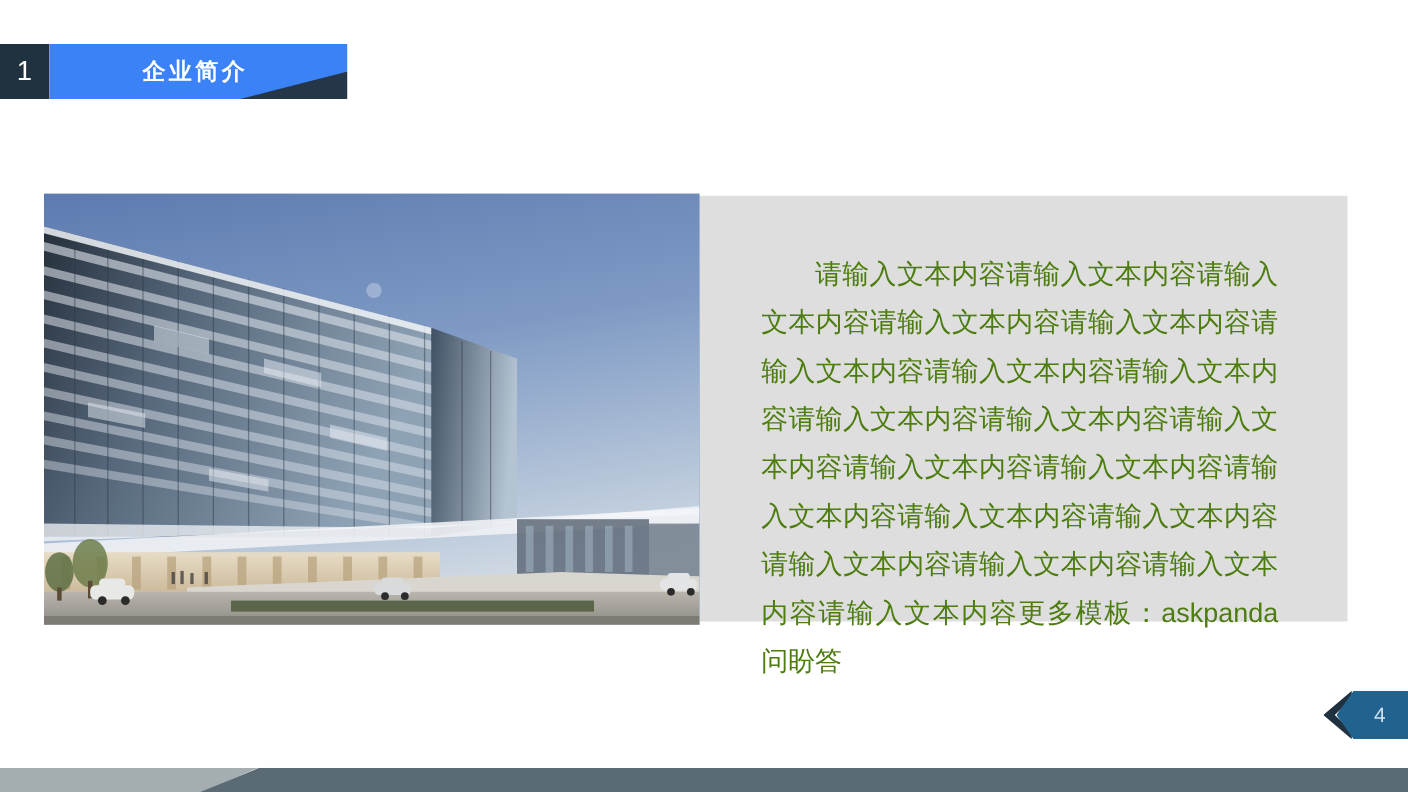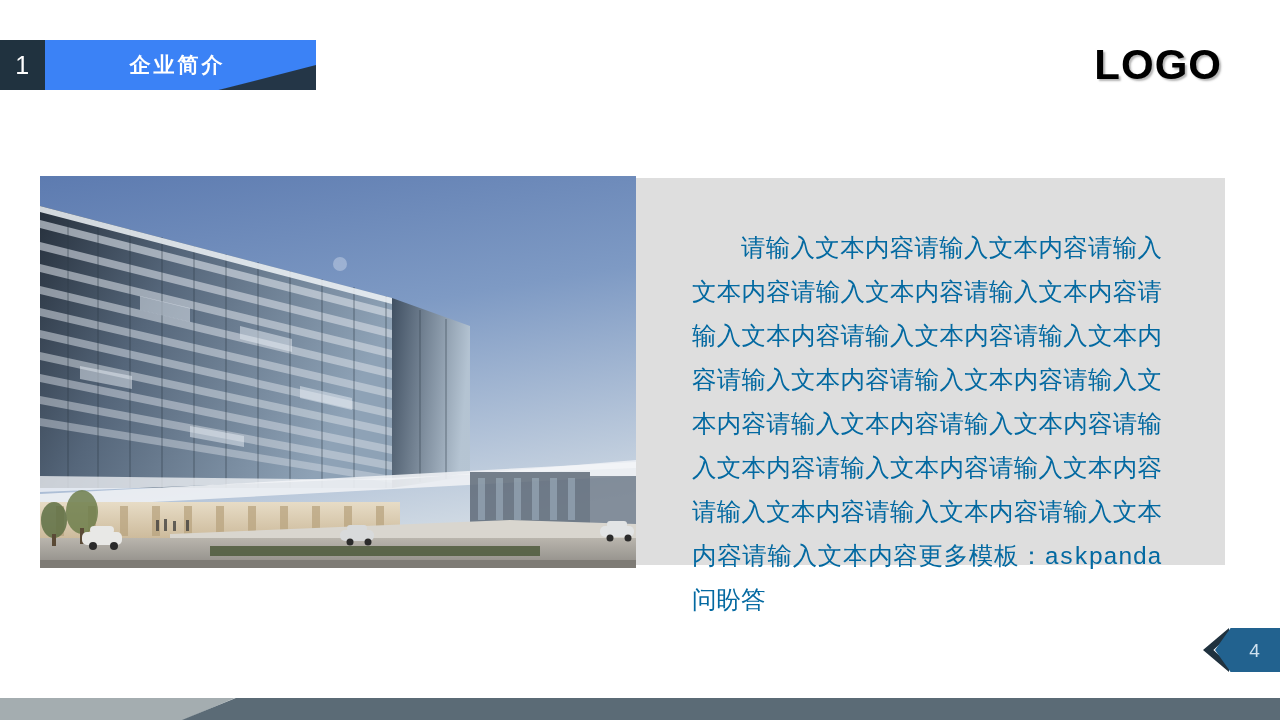--- a/index.html
+++ b/index.html
@@ -103,23 +103,23 @@
     background: #dedede;
   }
 
   .body-text {
     position: absolute;
     left: 692px;
     top: 228px;
     width: 470px;
     font-size: 24.5px;
     line-height: 44px;
-    color: #0369a1;
+    color: #4d7c0f;
     text-indent: 49px;
-    font-family: Liberation Mono, monospace;
+    font-family: Liberation Sans, sans-serif;
     text-align: justify;
     text-justify: inter-character;
     letter-spacing: 0px;
   }
 
   
   .photo {
     position: absolute;
     left: 40px;
     top: 176px;
@@ -205,21 +205,20 @@
   <div class="header-group">
     <div class="num-box">
       <span class="num-box-text">1</span>
     </div>
     <div class="title-banner">
       <span class="title-text">企业简介</span>
     </div>
     <div class="title-banner-fold"></div>
   </div>
 
-  <div class="logo">LOGO</div>
 
   <div class="gray-panel"></div>
   <div class="body-text">请输入文本内容请输入文本内容请输入文本内容请输入文本内容请输入文本内容请输入文本内容请输入文本内容请输入文本内容请输入文本内容请输入文本内容请输入文本内容请输入文本内容请输入文本内容请输入文本内容请输入文本内容请输入文本内容请输入文本内容请输入文本内容请输入文本内容请输入文本内容更多模板：askpanda问盼答</div>
 
   <div class="photo">
     <svg viewBox="0 0 596 392" preserveAspectRatio="none">
       <defs>
         <linearGradient id="sky" x1="0" y1="0" x2="0.25" y2="1">
           <stop offset="0%" stop-color="#5d7bb0"></stop>
           <stop offset="45%" stop-color="#7e9ac4"></stop>

